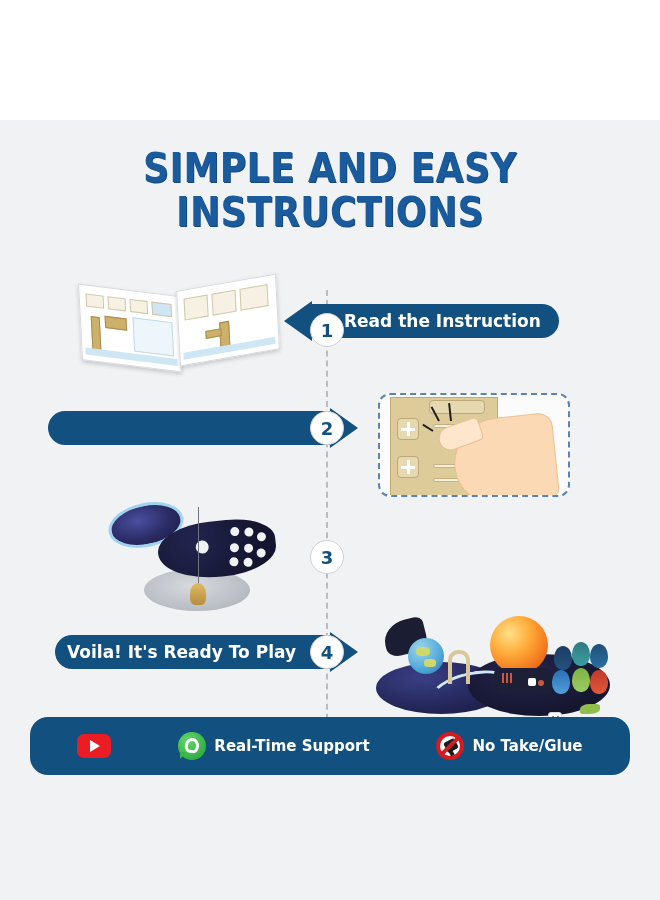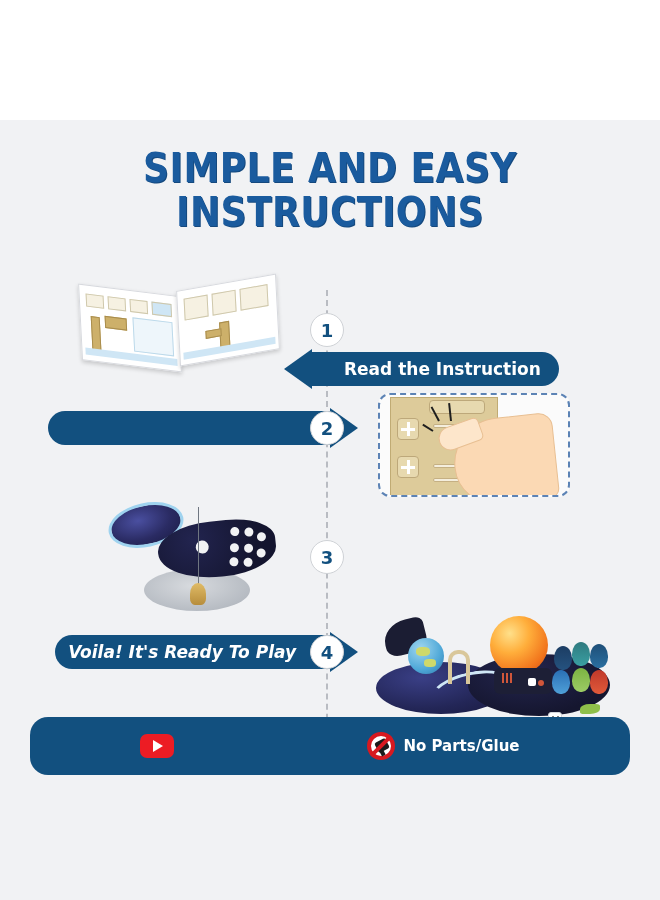--- a/index.html
+++ b/index.html
@@ -132,30 +132,30 @@
     align-items: center;
     justify-content: center;
     color: #12507f;
     font-weight: bold;
     font-size: 18px;
     font-family: "DejaVu Sans", sans-serif;
     z-index: 3;
   }
 
   
-  #banner1 { left: 310px; top: 34px; margin-top: 48px; }
+  #banner1 { left: 310px; top: 34px; }
   #circle1 { left: 310px; top: 43px; }
 
   #banner2 { left: 48px; top: 26px; width: 284px; }
   #circle2 { left: 310px; top: 26px; }
 
   #banner3 { left: 310px; top: 45px; }
   #circle3 { left: 310px; top: 45px; }
 
-  #banner4 { left: 55px; top: 25px; width: 277px; font-style: italic; }
+  #banner4 { left: 55px; top: 25px; width: 277px; }
   #circle4 { left: 310px; top: 25px; }
 
   
   .art { position: absolute; }
 
   
   #art1 { left: 78px; top: 6px; width: 205px; height: 100px; }
   .booklet {
     position: absolute;
     width: 100px;
@@ -646,24 +646,31 @@
   </div>
 
   <div id="footer">
 
     <div class="foot-item">
       <div id="yt-icon">
         <div class="tri"></div>
       </div>
     </div>
 
+    <div class="foot-item">
+      <div id="wa-icon">
+        <div class="handset"></div>
+        <div class="tail"></div>
+      </div>
+      <span class="ftext">Real-Time Support</span>
+    </div>
 
     <div class="foot-item">
       <div id="ng-icon">
         <div class="bottle"></div>
         <div class="nozzle"></div>
         <div class="bar"></div>
       </div>
-      <span class="ftext">No Parts/Glue</span>
+      <span class="ftext">No Take/Glue</span>
     </div>
   </div>
 
 </div>
 
 </body></html>

